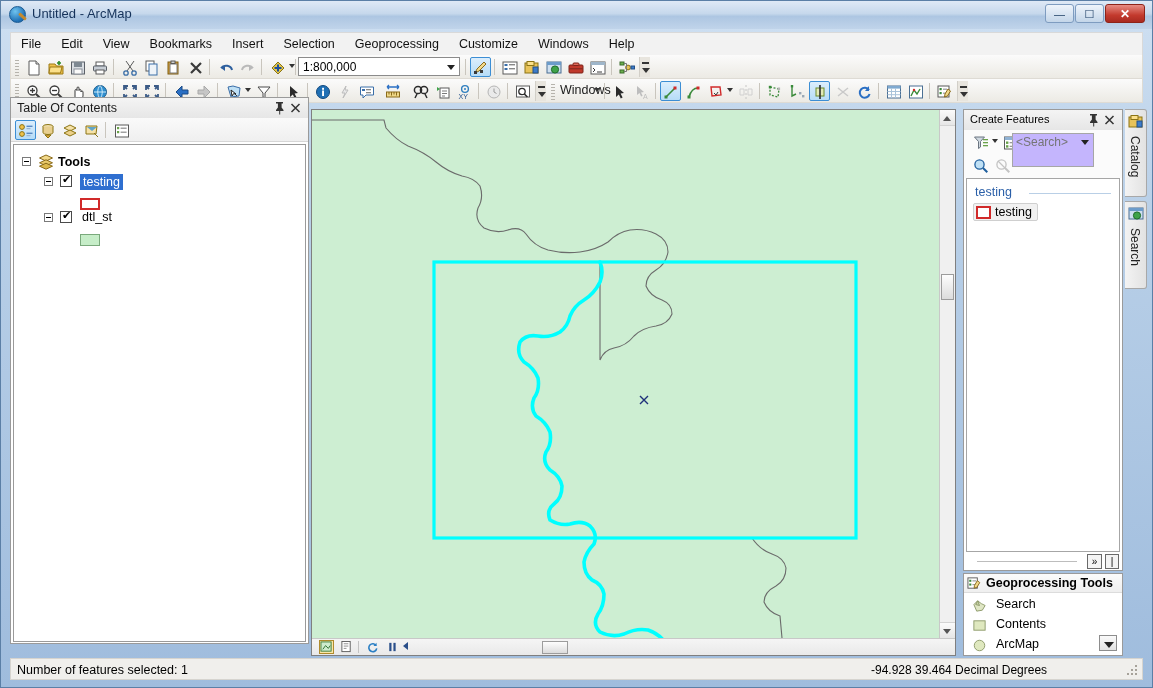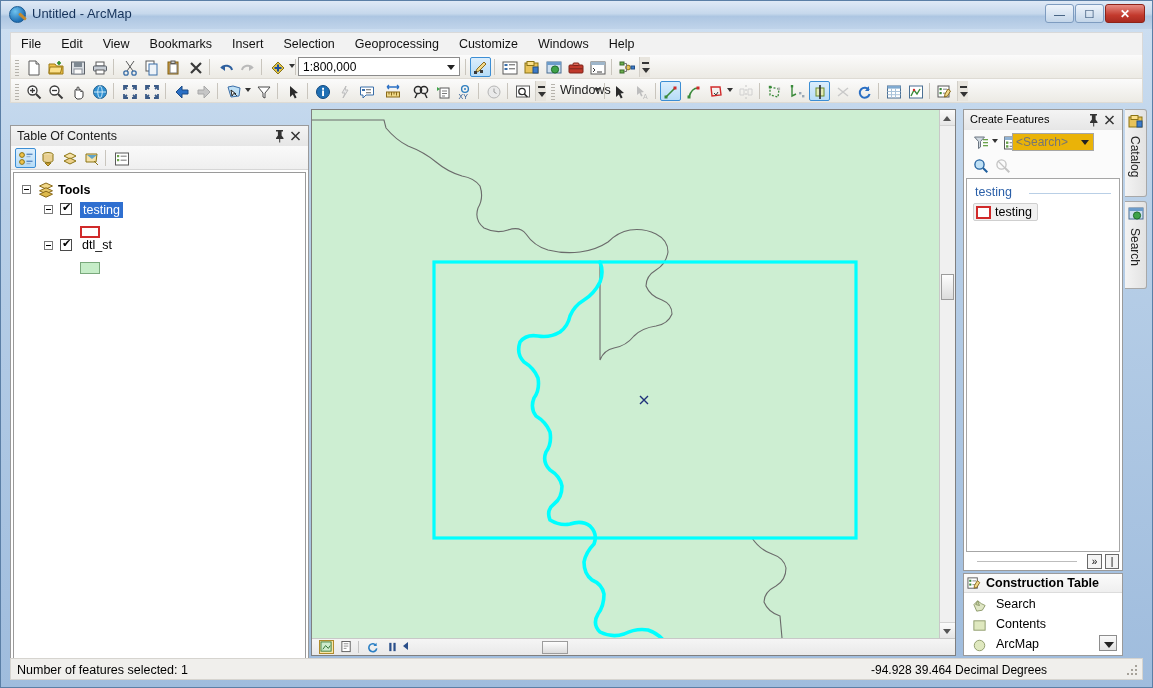--- a/index.html
+++ b/index.html
@@ -57,21 +57,21 @@
   .tb-label{ position:absolute; top:4px; font-size:12.5px; color:#1a1a1a; }
   .caret{ position:absolute; top:9px; width:0;height:0;
     border-left:3px solid transparent;border-right:3px solid transparent;border-top:4px solid #333;}
   .ovf{ position:absolute; top:2px; width:11px; height:20px; background:#e8e5de;
     border-left:1px solid #d2cfc8; }
   .ovf:after{ content:""; position:absolute; left:2px; top:11px; width:0;height:0;
     border-left:4px solid transparent;border-right:4px solid transparent;border-top:5px solid #333;}
   .ovf:before{ content:""; position:absolute; left:2px; top:5px; width:7px;height:2px;background:#333;}
 
   
-  #toc{ position:absolute; left:9px; top:124px; width:299px; height:547px;
+  #toc{ position:absolute; left:9px; top:96px; width:299px; height:547px;
     background:#fff; border:1px solid #9a9a9a; }
   #toc-head{ position:absolute; left:0; top:0; width:297px; height:20px;
     background:linear-gradient(180deg,#f4f4f4,#e6e6e6); }
   #toc-title{ position:absolute; left:6px; top:3px; font-size:12.5px; color:#1a1a1a; }
   .pin{ position:absolute; top:3px; right:22px; width:13px; height:14px; }
   .xbtn{ position:absolute; top:3px; right:6px; width:13px; height:14px; }
   #toc-tb{ position:absolute; left:0; top:20px; width:297px; height:24px;
     background:linear-gradient(180deg,#fafafa,#efefef); border-bottom:1px solid #d6d6d6;}
   #toc-tree{ position:absolute; left:2px; top:46px; width:293px; height:498px;
     background:#fff; border:1px solid #9a9a9a; overflow:hidden; }
@@ -94,22 +94,22 @@
   .sb-thumb{ position:absolute; background:linear-gradient(180deg,#fdfdfd,#dcdcdc);
     border:1px solid #9c9c9c;}
 
   
   #cf-panel{ position:absolute; left:962px; top:108px; width:160px; height:462px;
     background:#fff; border:1px solid #9a9a9a; }
   #cf-head{ position:absolute; left:0; top:0; width:158px; height:20px;
     background:linear-gradient(180deg,#f4f4f4,#e6e6e6); }
   #cf-title{ position:absolute; left:6px; top:3px; font-size:11px; }
   #cf-tb{ position:absolute; left:0; top:20px; width:158px; height:48px; background:#fbfbfb; }
-  .search-box{ position:absolute; left:48px; top:3px; width:82px; height:18px;
-    background:#eab308; border:1px solid #a6a6a6; }
+  .search-box{ position:absolute; left:48px; top:3px; width:82px; height:34px;
+    background:#c4b5fd; border:1px solid #a6a6a6; }
   .search-box input{ border:none; outline:none; width:64px; height:16px; padding-left:3px;
     font-size:12px; color:#555; background:transparent; font-family:"Liberation Sans",sans-serif;}
   #cf-list{ position:absolute; left:2px; top:68px; width:154px; height:374px;
     border:1px solid #a6a6a6; background:#fff; }
   #cf-layer-hdr{ position:absolute; left:8px; top:6px; font-size:12.5px; color:#2a5fa8; }
   #cf-hdr-rule{ position:absolute; left:62px; top:14px; right:8px; height:1px; background:#b9cfe6;}
   #cf-tmpl{ position:absolute; left:6px; top:24px; height:18px; padding:1px 5px 1px 2px;
     background:#f1f1f1; border:1px solid #cfcfcf; border-radius:2px; }
   #cf-tmpl .swatch{ position:relative; display:inline-block; width:15px; height:13px;
     border:2px solid #d12a2a; background:#fff; vertical-align:-3px; }
@@ -803,21 +803,21 @@
   <div id="ct-panel">
     <div id="ct-head">
       <svg style="position:absolute;left:3px;top:2px;width:15px;height:15px" viewBox="0 0 16 16">
         <rect x="1" y="2" width="10" height="11" fill="#fff" stroke="#5a5a5a"></rect>
         <rect x="2.4" y="4" width="2.2" height="2.2" fill="#3a8a3a"></rect>
         <rect x="2.4" y="8" width="2.2" height="2.2" fill="#3a8a3a"></rect>
         <rect x="5.8" y="4.6" width="4" height="1.2" fill="#999"></rect>
         <rect x="5.8" y="8.6" width="4" height="1.2" fill="#999"></rect>
         <path d="M8 10l3-5 2.6 2-3 5-3 1z" fill="#f2d98a" stroke="#8a6a1a"></path>
       </svg>
-      <div id="ct-title">Construction Table</div>
+      <div id="ct-title">Geoprocessing Tools</div>
     </div>
     <div class="ct-item" style="top:22px">
       <svg class="g" viewBox="0 0 16 16">
         <path d="M2 7l4-4 4 3 4 2-3 5-6 1z" fill="#dfe6c4" stroke="#8d9a6a"></path>
         <path d="M6 3l-2 4 4 1z" fill="#c8d2a6" stroke="#8d9a6a"></path>
       </svg>
       <span class="t">Search</span>
     </div>
     <div class="ct-item" style="top:42px">
       <svg class="g" viewBox="0 0 16 16">

